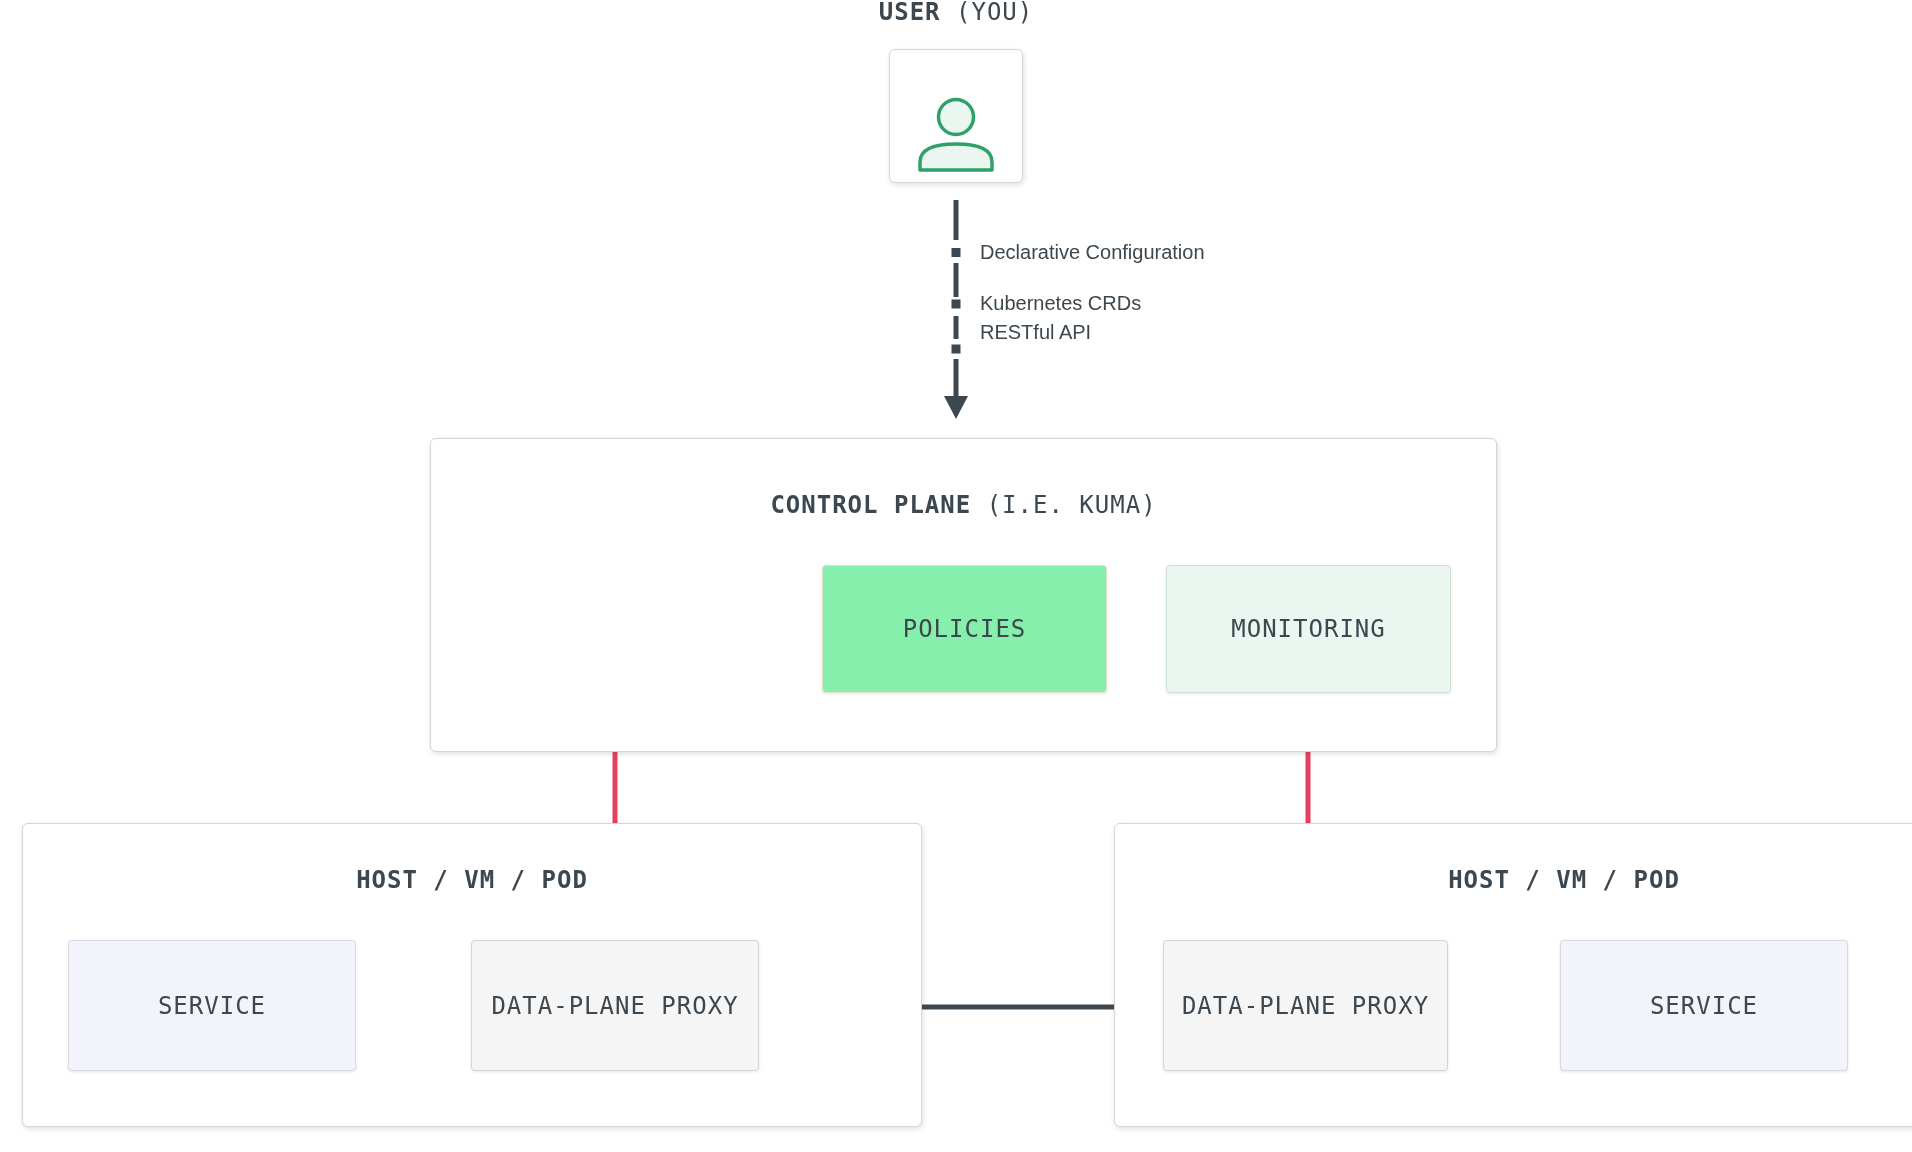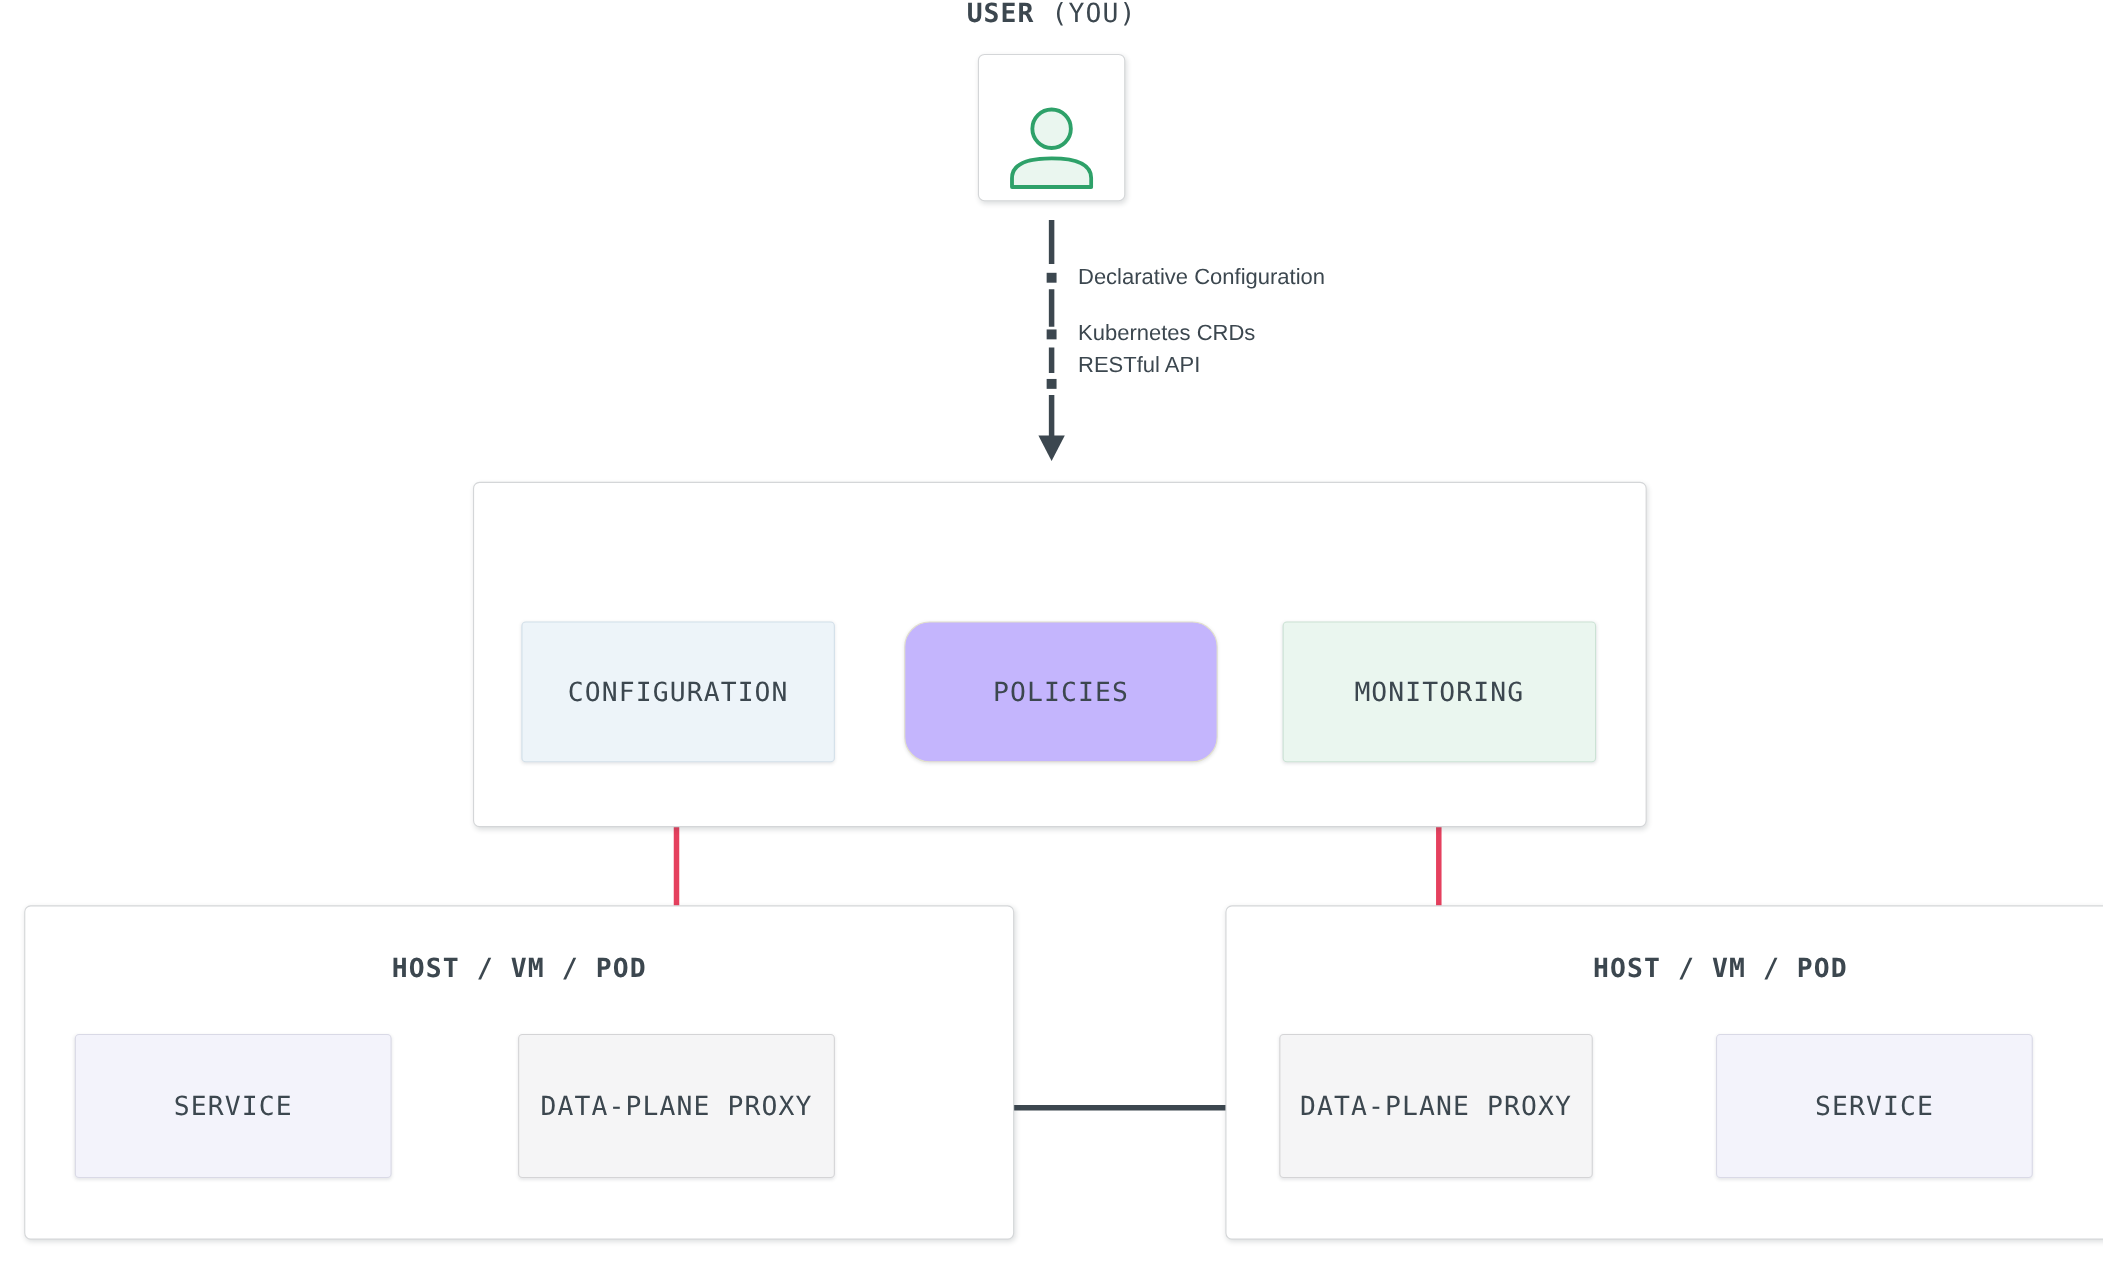--- a/index.html
+++ b/index.html
@@ -40,21 +40,21 @@
     box-sizing: border-box;
     display: flex;
     align-items: center;
     justify-content: center;
     font-size: 24px;
     font-weight: 500;
     letter-spacing: 1px;
     white-space: nowrap;
   }
   .box-configuration { background: #EDF4F9; border-color: #D2DFE9; }
-  .box-policies     { background: #c4b5fd; border-color: #E2E0CD; border-radius: 23px; }
+  .box-policies     { background: #86efac; border-color: #E2E0CD; }
   .box-monitoring   { background: #EAF6EF; border-color: #CBE2D4; }
   .box-service      { background: #F3F3FB; border-color: #D9D9E6; }
   .box-proxy        { background: #F5F5F6; border-color: #D4D4D6; }
 
   .group-title {
     position: absolute;
     left: 0;
     width: 100%;
     text-align: center;
     font-size: 24px;
@@ -168,23 +168,21 @@
       <circle cx="38" cy="21" r="17.5" fill="#EAF6EF" stroke="#2EA169" stroke-width="3.5"></circle>
       <path d="M2 74 V66 C2 52 17 48 38 48 C59 48 74 52 74 66 V74 Z" fill="#EAF6EF" stroke="#2EA169" stroke-width="3.5" stroke-linejoin="round"></path>
     </svg>
   </div>
 
   <div class="connector-label" style="top:238px">Declarative Configuration</div>
   <div class="connector-label" style="top:289px">Kubernetes CRDs</div>
   <div class="connector-label" style="top:318px">RESTful API</div>
 
   <div class="outer-box control-plane">
-    <div class="inner-box box-configuration cp-box cp-box-0">
-      <span>CONFIGURATION</span>
-    </div>
+    <div class="group-title cp-title"><span>CONTROL PLANE</span> <span class="regular">(I.E. KUMA)</span></div>
     <div class="inner-box box-policies cp-box cp-box-1">
       <span>POLICIES</span>
     </div>
     <div class="inner-box box-monitoring cp-box cp-box-2">
       <span>MONITORING</span>
     </div>
   </div>
 
   <div class="outer-box host host-left">
     <div class="group-title host-title">HOST / VM / POD</div>

